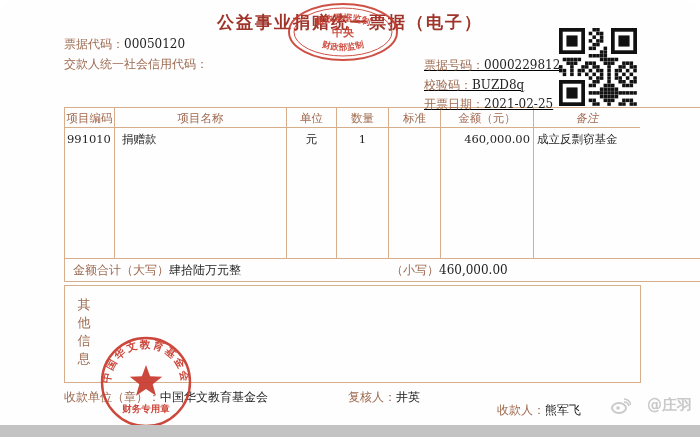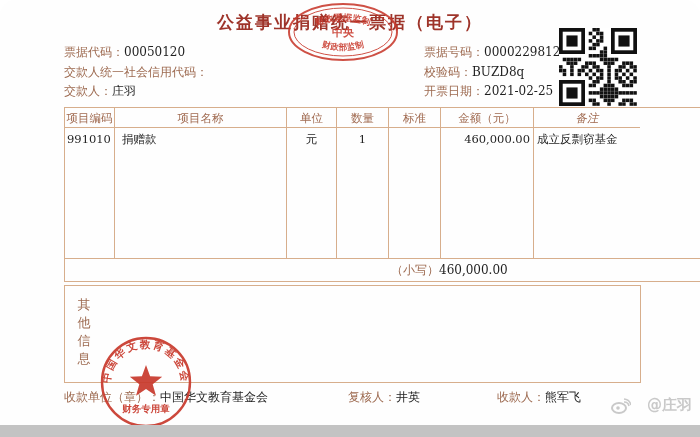--- a/index.html
+++ b/index.html
@@ -9,22 +9,22 @@
 
   
   .title { position:absolute; left:0; top:11px; width:700px; text-align:center;
            font-size:17px; font-weight:bold; color:#9e342a; letter-spacing:2px; z-index:2; }
 
   
   .oval-stamp { position:absolute; left:286px; top:1px; z-index:3; opacity:.88; }
 
   
   .hdr { position:absolute; font-size:12px; line-height:19.5px; z-index:1; }
-  .hdr-left  { left:64px;  top:43px; }
-  .hdr-right { left:424px; top:43px; }
+  .hdr-left  { left:64px;  top:35px; }
+  .hdr-right { left:424px; top:56px;text-decoration:underline; }
   .lbl { color:#9d6a50; }
   .val { color:#1f1f1f; font-family:"DejaVu Serif","Liberation Serif",serif; }
 
   
   .qr { position:absolute; left:559px; top:28px; z-index:1; }
 
   
   .tbl { position:absolute; left:64px; top:107px; width:655px; border:1px solid #d7ae8c; background:transparent; }
   .grid { display:grid; grid-template-columns:50px 172px 50px 52px 52px 93px 106px; }
   .th { height:20px; font-size:11.5px; color:#a06a50; text-align:center; line-height:20px;
@@ -43,21 +43,21 @@
   
   .other-box { position:absolute; left:64px; top:285px; width:577px; height:98px;
                border:1px solid #d7ae8c; }
   .other-label { position:absolute; left:11px; top:10px; width:16px;
                  font-size:13px; color:#9d6a50; line-height:18px; text-align:center; }
 
   
   .footer-item { position:absolute; font-size:12px; z-index:1; }
   .f-payee    { left:64px;  top:389px; }
   .f-reviewer { left:348px; top:389px; }
-  .f-cashier  { left:497px; top:389px; }
+  .f-cashier  { left:497px; top:402px; }
 
   
   .round-stamp { position:absolute; left:98px; top:336px; z-index:4; opacity:.92; }
 
   
   .watermark { position:absolute; right:8px; top:396px; display:flex; align-items:center;
                gap:16px; color:#c9c9c9; font-size:15px; font-weight:bold;
                font-family:"DejaVu Sans","Liberation Sans",sans-serif; z-index:5; }
   .graybar { position:absolute; left:0; top:425px; width:700px; height:12px; background:#c3c3c3; z-index:6; }
 
@@ -80,21 +80,20 @@
     </text>
     <text x="57" y="35" font-size="11" fill="#c8392c" font-weight="bold" text-anchor="middle">中央</text>
     <text font-size="8.5" fill="#c8392c" font-weight="bold">
       <textPath href="#ovalBot" startOffset="50%" text-anchor="middle">财政部监制</textPath>
     </text>
   </svg>
 
   <div class="hdr hdr-left">
     <div><span class="lbl">票据代码：</span><span class="val">00050120</span></div>
     <div><span class="lbl">交款人统一社会信用代码：</span><span class="val"></span></div>
-    <div><span class="lbl">交款人：</span><span class="val">庄羽</span></div>
   </div>
 
   <div class="hdr hdr-right">
     <div><span class="lbl">票据号码：</span><span class="val">0000229812</span></div>
     <div><span class="lbl">校验码：</span><span class="val">BUZD8q</span></div>
     <div><span class="lbl">开票日期：</span><span class="val">2021-02-25</span></div>
   </div>
 
   <svg class="qr" width="78" height="78" viewBox="0 0 78 78">
     <rect x="0" y="0" width="78" height="78" fill="#ffffff"></rect>
@@ -263,20 +262,23 @@
     <div class="grid">
       <div class="td l1">991010</div>
       <div class="td l2">捐赠款</div>
       <div class="td c">元</div>
       <div class="td c">1</div>
       <div class="td c"></div>
       <div class="td r">460,000.00</div>
       <div class="td l3">成立反剽窃基金</div>
     </div>
     <div class="total-row">
+      <span class="total-left">
+        <span class="lbl">金额合计（大写）</span><span class="val">肆拾陆万元整</span>
+      </span>
       <span class="total-small">
         <span class="lbl">（小写）</span><span class="val">460,000.00</span>
       </span>
     </div>
   </div>
 
   <div class="other-box">
     <div class="other-label">
       <div>其</div>
       <div>他</div>

